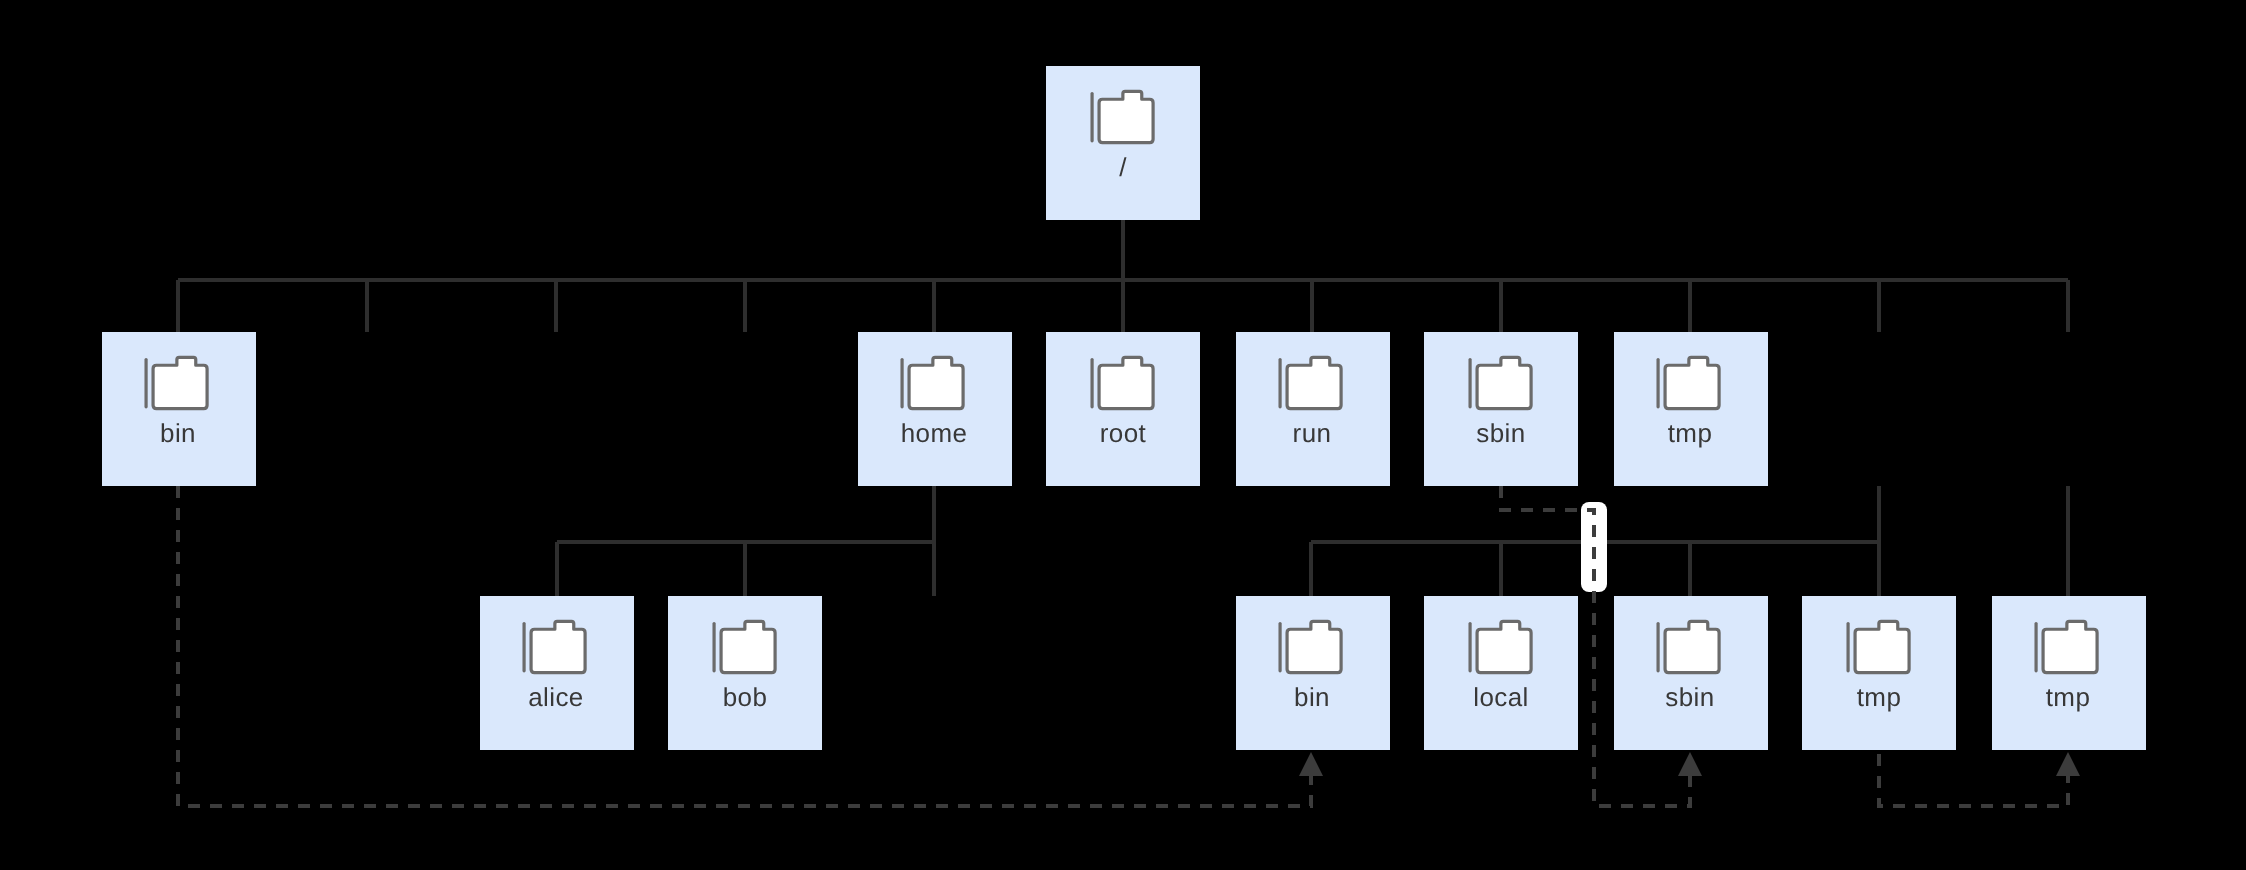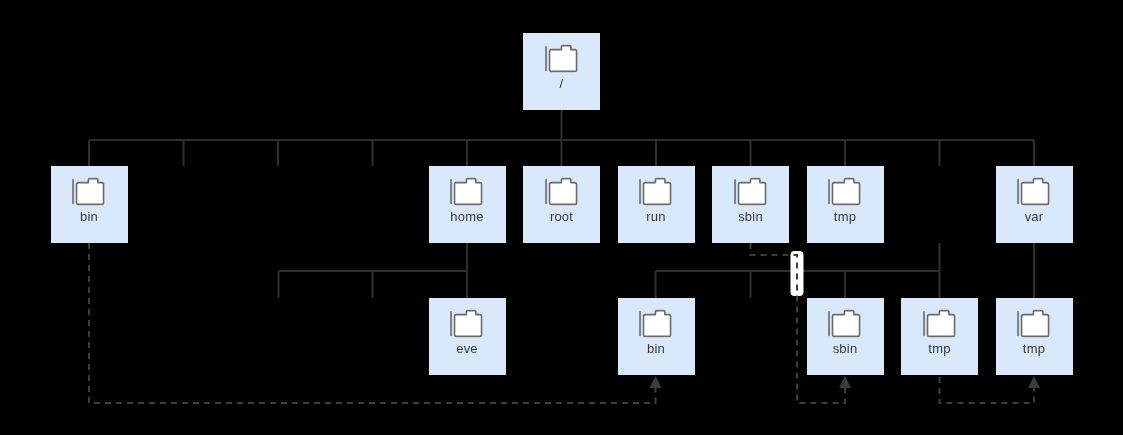--- a/index.html
+++ b/index.html
@@ -95,39 +95,45 @@
         <use href="#folder"></use>
       </svg>
     <span class="lbl">sbin</span>
   </div>
   <div class="node" style="left:806.5px;top:166px">
     <svg class="fold" viewBox="0 0 36 30">
         <use href="#folder"></use>
       </svg>
     <span class="lbl">tmp</span>
   </div>
-  <div class="node" style="left:995.5px;top:166px">
+
+  <div class="node" style="left:239.5px;top:298px">
     <svg class="fold" viewBox="0 0 36 30">
         <use href="#folder"></use>
       </svg>
-    <span class="lbl">var</span>
+    <span class="lbl">alice</span>
   </div>
-
-  <div class="node" style="left:428.5px;top:298px">
+  <div class="node" style="left:334px;top:298px">
     <svg class="fold" viewBox="0 0 36 30">
         <use href="#folder"></use>
       </svg>
-    <span class="lbl">eve</span>
+    <span class="lbl">bob</span>
   </div>
 
   <div class="node" style="left:617.5px;top:298px">
     <svg class="fold" viewBox="0 0 36 30">
         <use href="#folder"></use>
       </svg>
     <span class="lbl">bin</span>
+  </div>
+  <div class="node" style="left:712px;top:298px">
+    <svg class="fold" viewBox="0 0 36 30">
+        <use href="#folder"></use>
+      </svg>
+    <span class="lbl">local</span>
   </div>
   <div class="node" style="left:806.5px;top:298px">
     <svg class="fold" viewBox="0 0 36 30">
         <use href="#folder"></use>
       </svg>
     <span class="lbl">sbin</span>
   </div>
   <div class="node" style="left:901px;top:298px">
     <svg class="fold" viewBox="0 0 36 30">
         <use href="#folder"></use>

